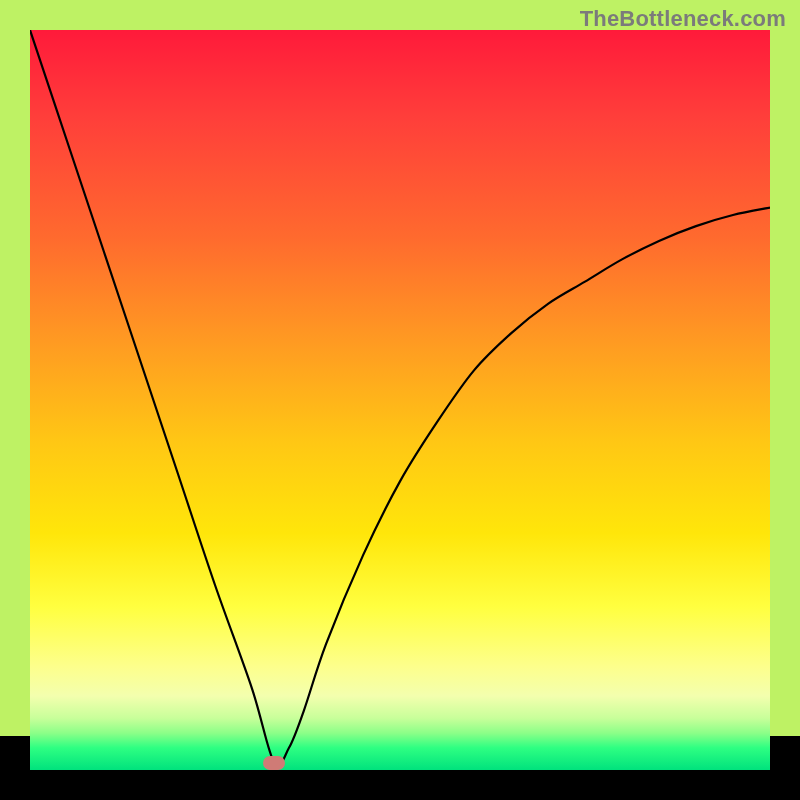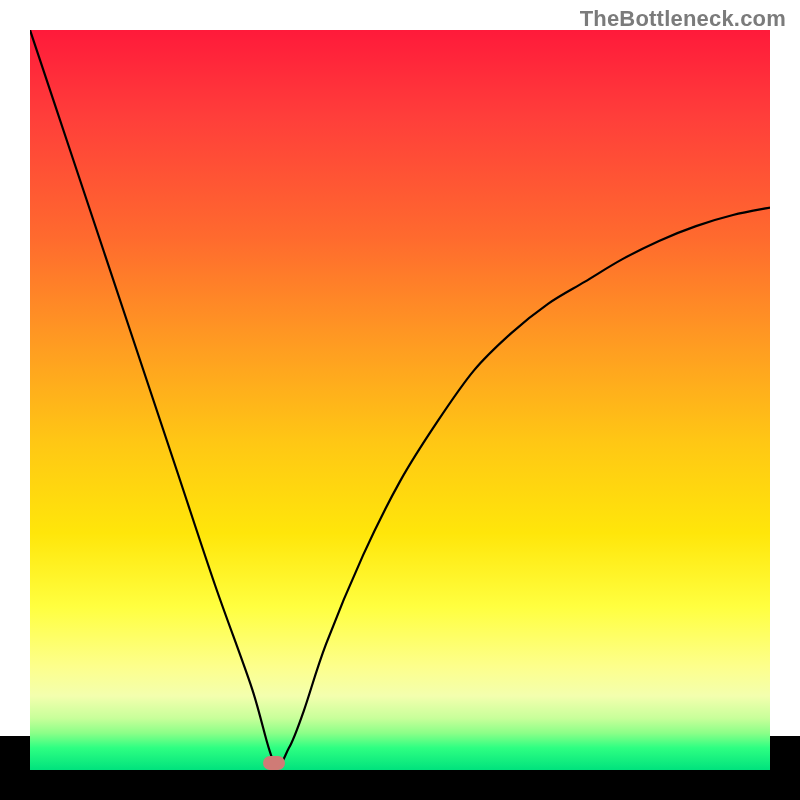--- a/index.html
+++ b/index.html
@@ -1,21 +1,21 @@
 <!DOCTYPE html>
 <html><head>
 <meta charset="utf-8">
 <style>
   * { margin: 0; padding: 0; box-sizing: border-box; }
   html, body { width: 800px; height: 800px; overflow: hidden; background: #000; }
   .frame {
     position: relative;
     width: 800px;
     height: 736px;
-    background: #ffffff;
+    background: #bef264;
   }
   .watermark {
     position: absolute;
     top: 6px;
     right: 14px;
     font-family: Arial, Helvetica, sans-serif;
     font-size: 22px;
     font-weight: 600;
     color: #7b7b7b;
     letter-spacing: 0.2px;

